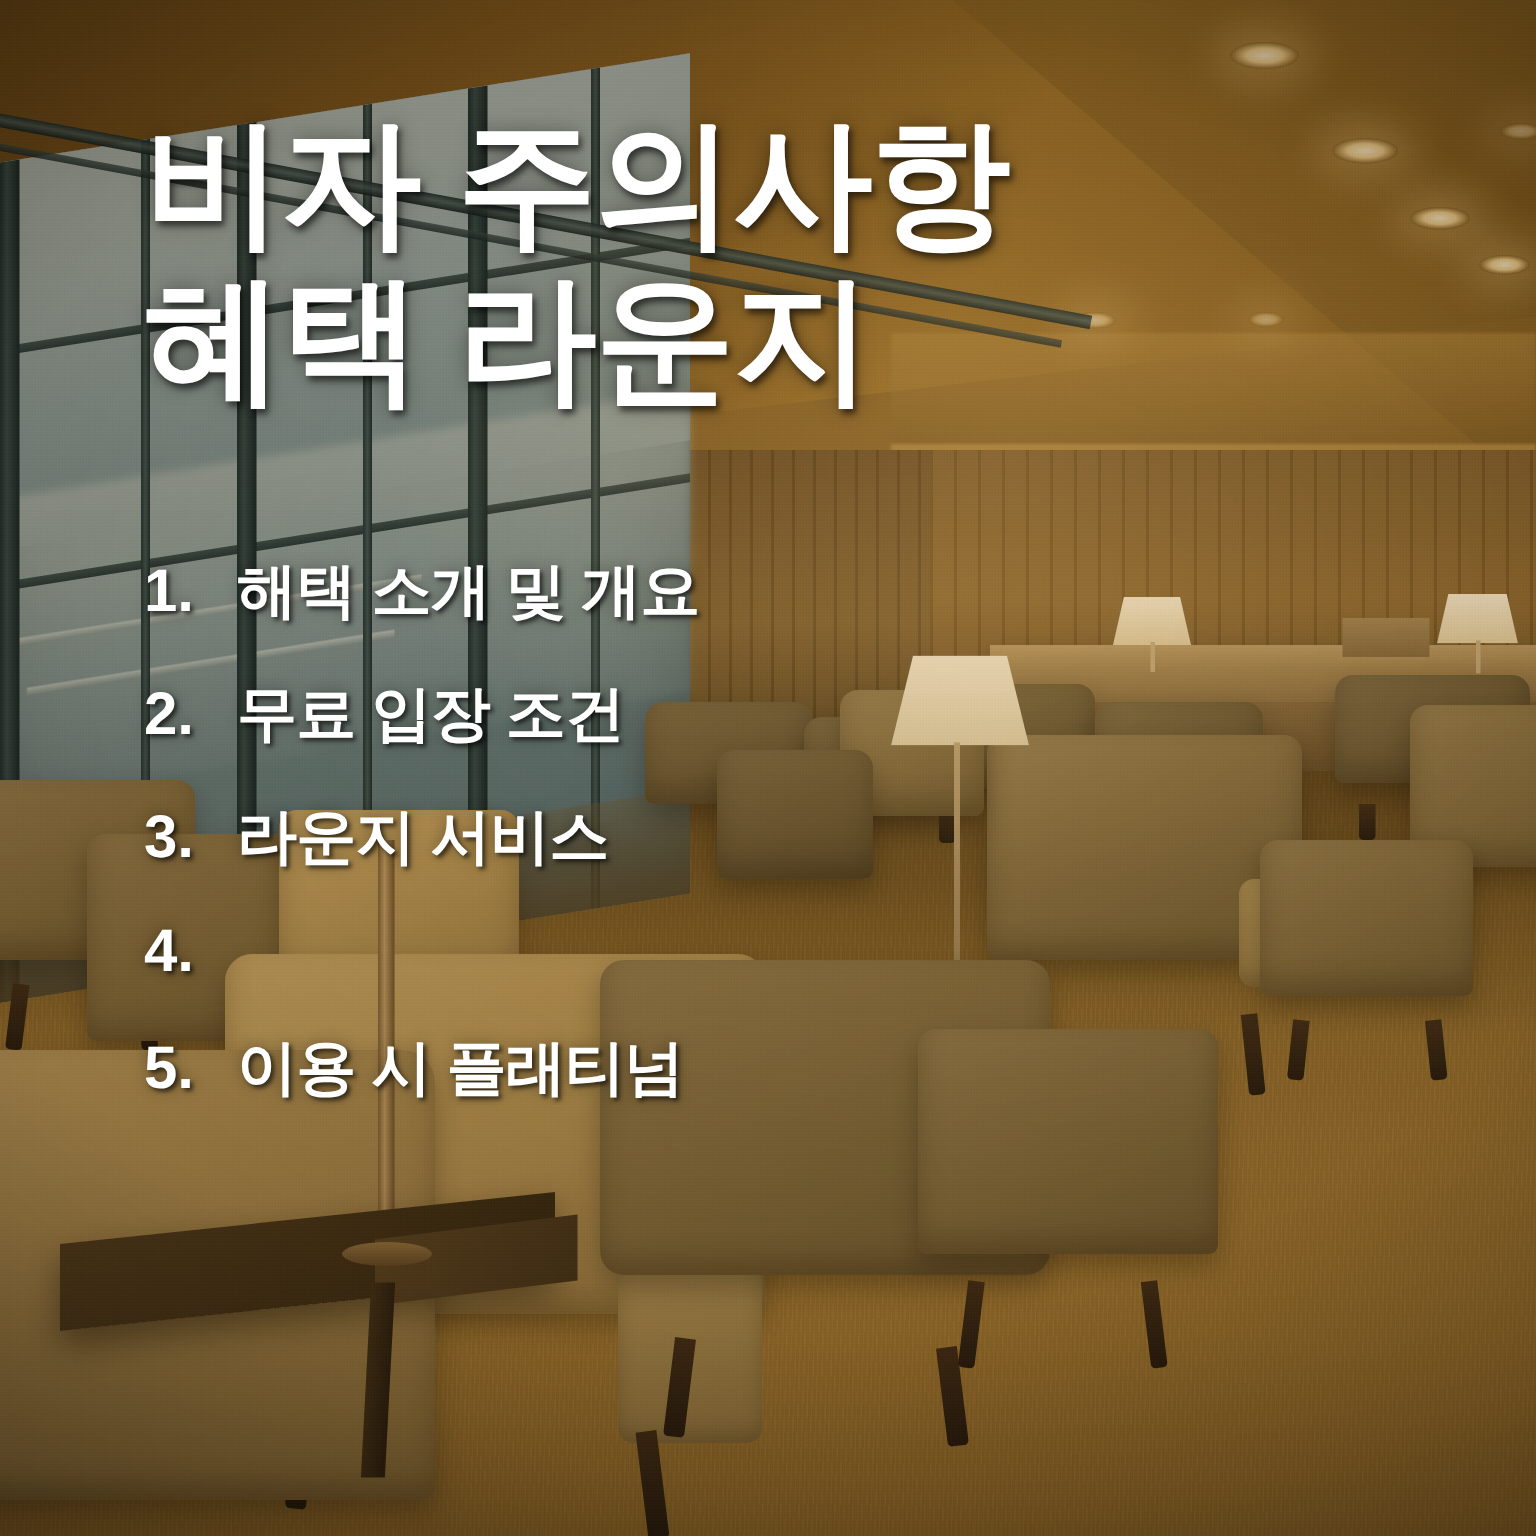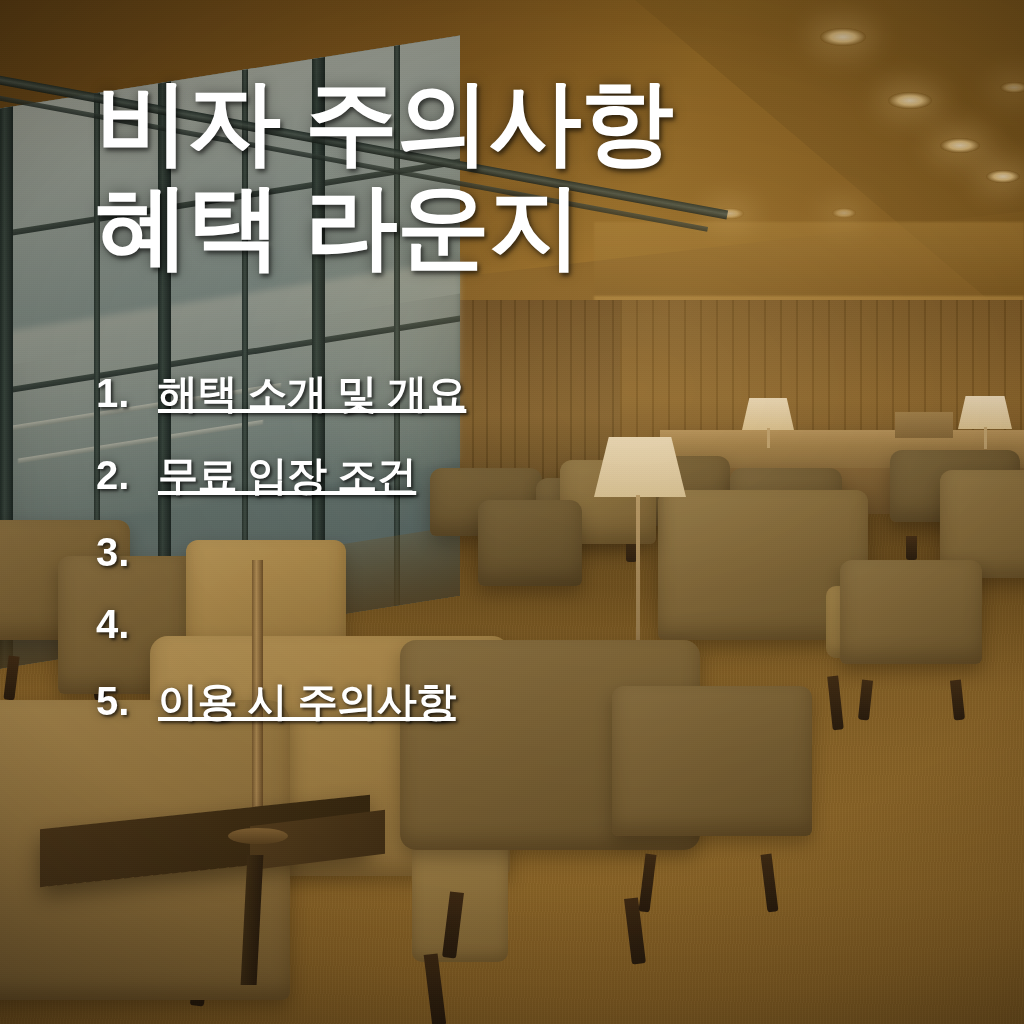--- a/index.html
+++ b/index.html
@@ -266,21 +266,21 @@
     align-items:baseline;
     margin-bottom:27px;
     color:#fff;
     font-size:40px;
     font-weight:700;
     text-shadow:
       2px 2px 3px rgba(0,0,0,.60),
       0 0 10px rgba(0,0,0,.35);
   }
   .list-num{ width:62px; flex:0 0 62px; }
-  .list-label{ letter-spacing:-.5px;text-decoration:underline; }
+  .list-label{ letter-spacing:-.5px; }
 </style>
 </head>
 <body>
 
 <div class="card">
 
   <div class="photo">
 
     <div class="floor">
       <div class="floor-texture"></div>
@@ -442,26 +442,27 @@
         <span class="list-label">해택 소개 및 개요</span>
       </div>
 
       <div class="list-item">
         <span class="list-num">2.</span>
         <span class="list-label">무료 입장 조건</span>
       </div>
 
       <div class="list-item">
         <span class="list-num">3.</span>
+        <span class="list-label">라운지 서비스</span>
       </div>
 
       <div class="list-item">
         <span class="list-num">4.</span>
       </div>
 
       <div class="list-item">
         <span class="list-num">5.</span>
-        <span class="list-label">이용 시 주의사항</span>
+        <span class="list-label">이용 시 플래티넘</span>
       </div>
 
     </div>
   </div>
 </div>
 
 </body></html>

